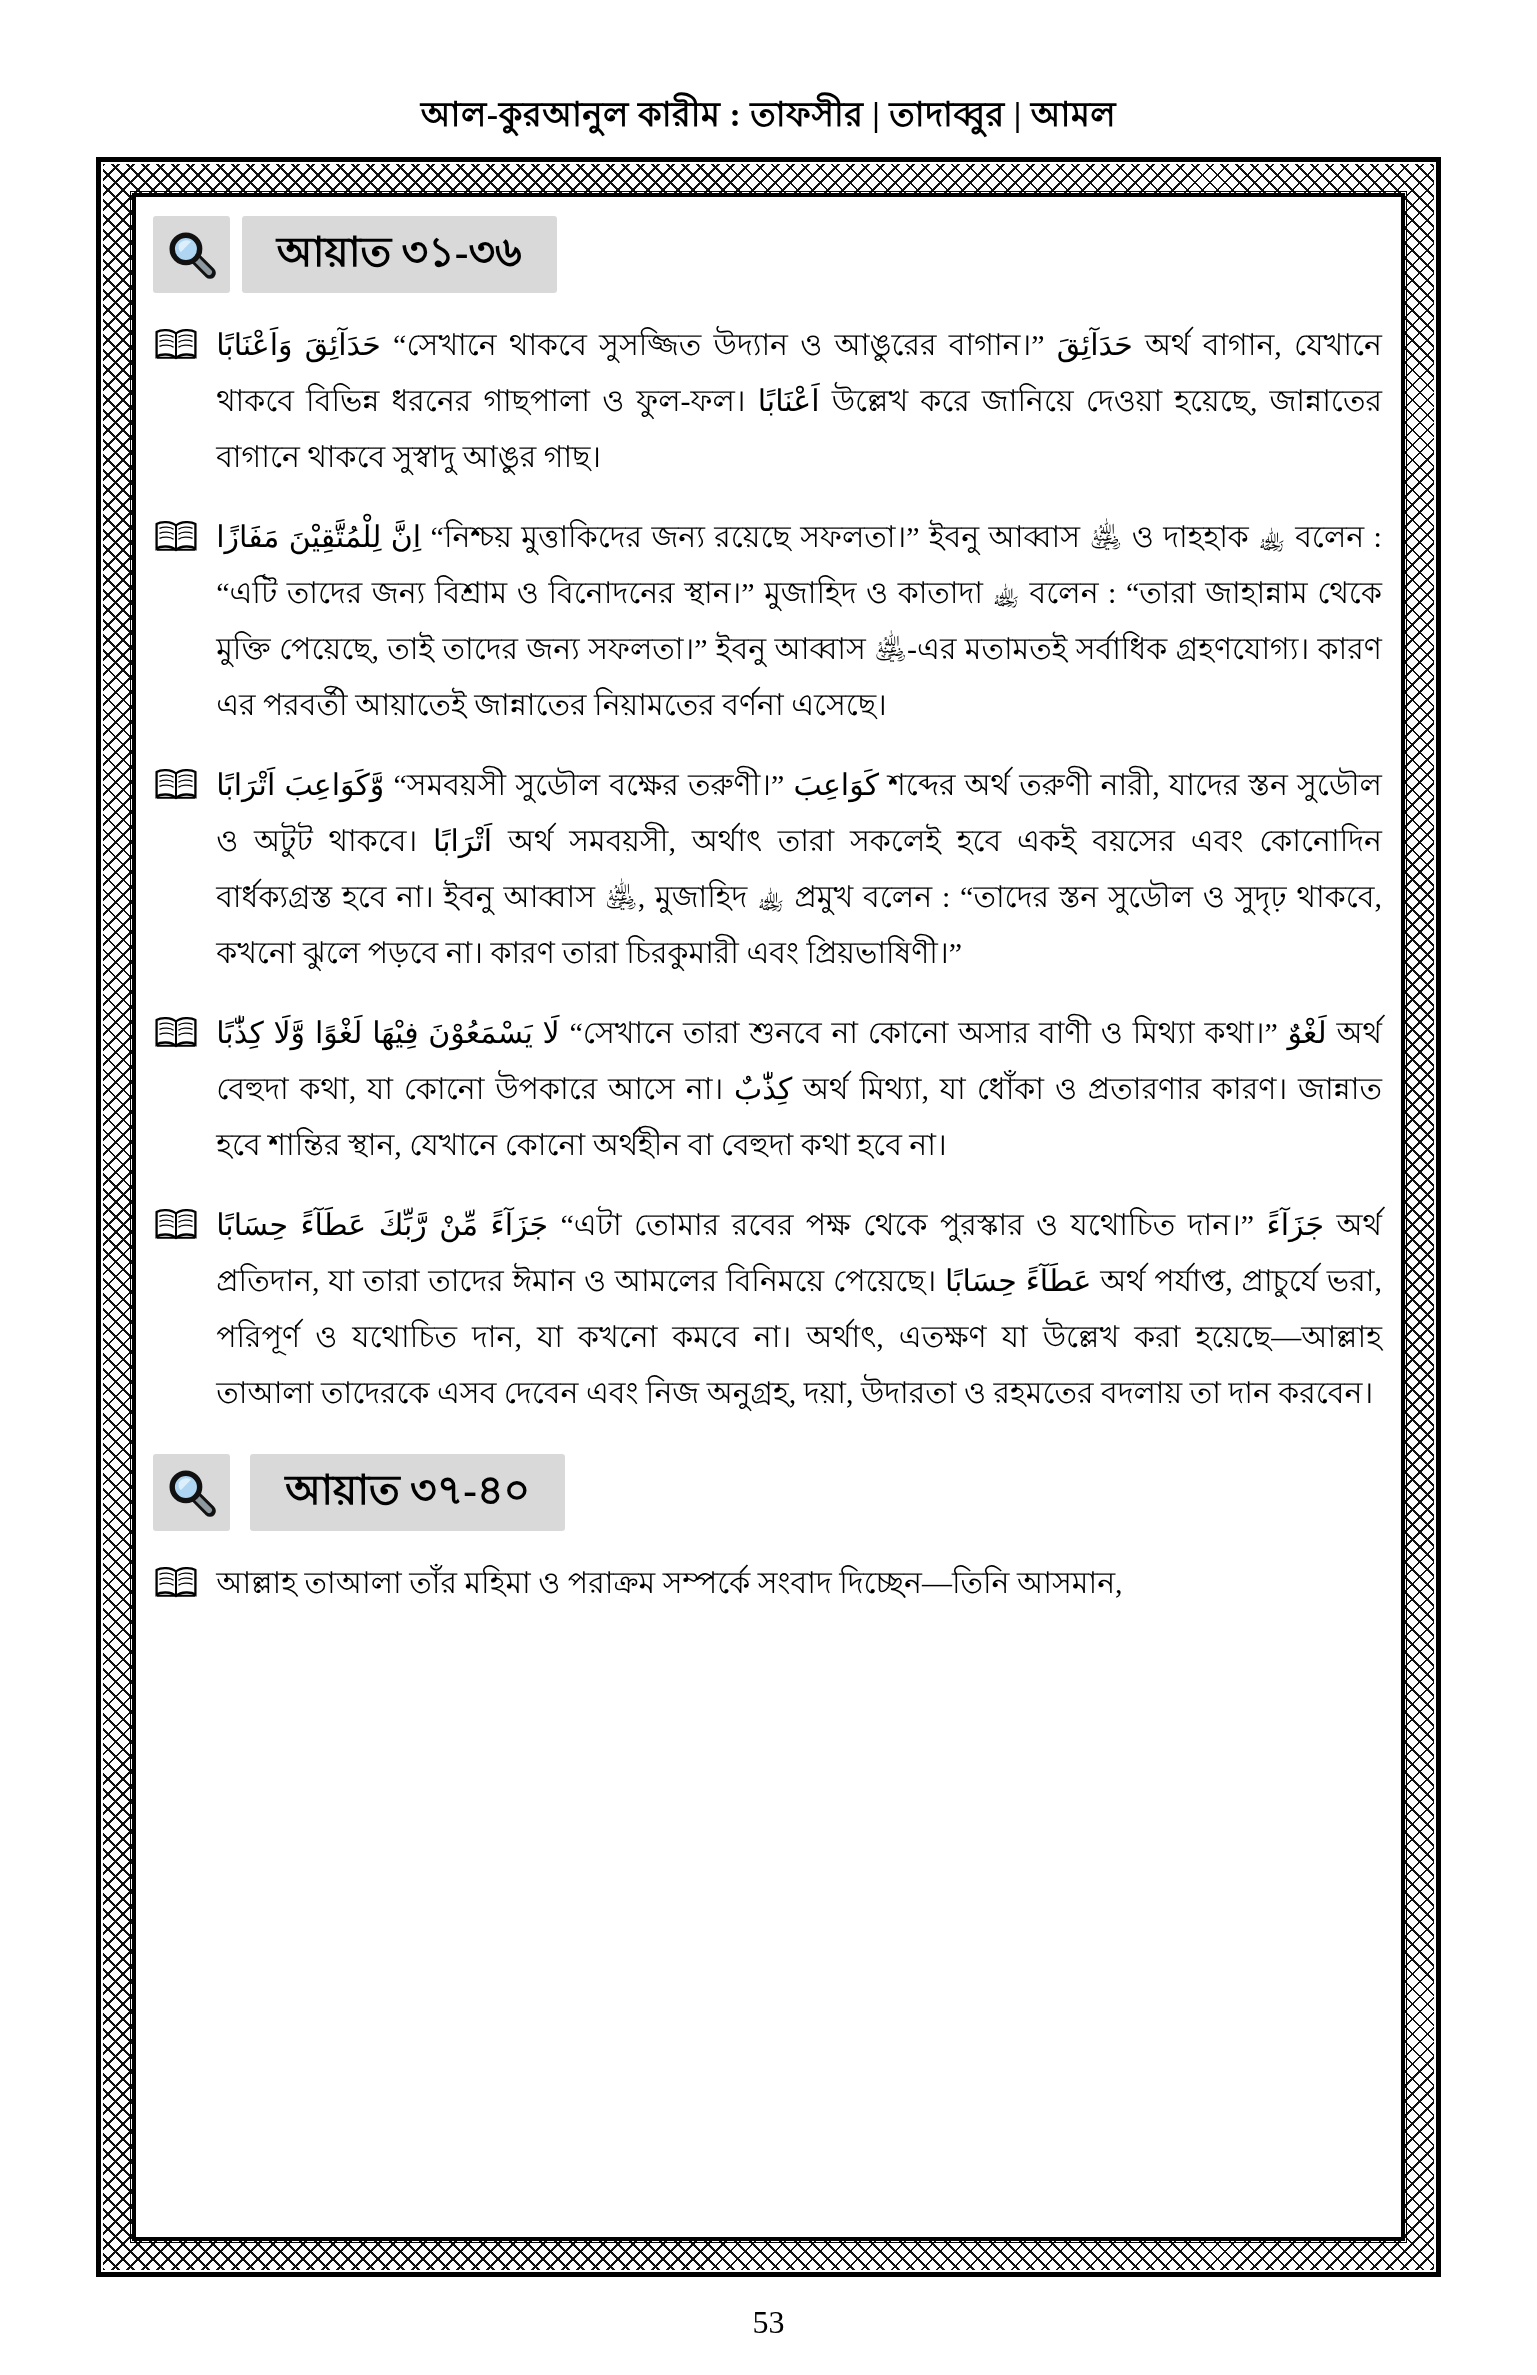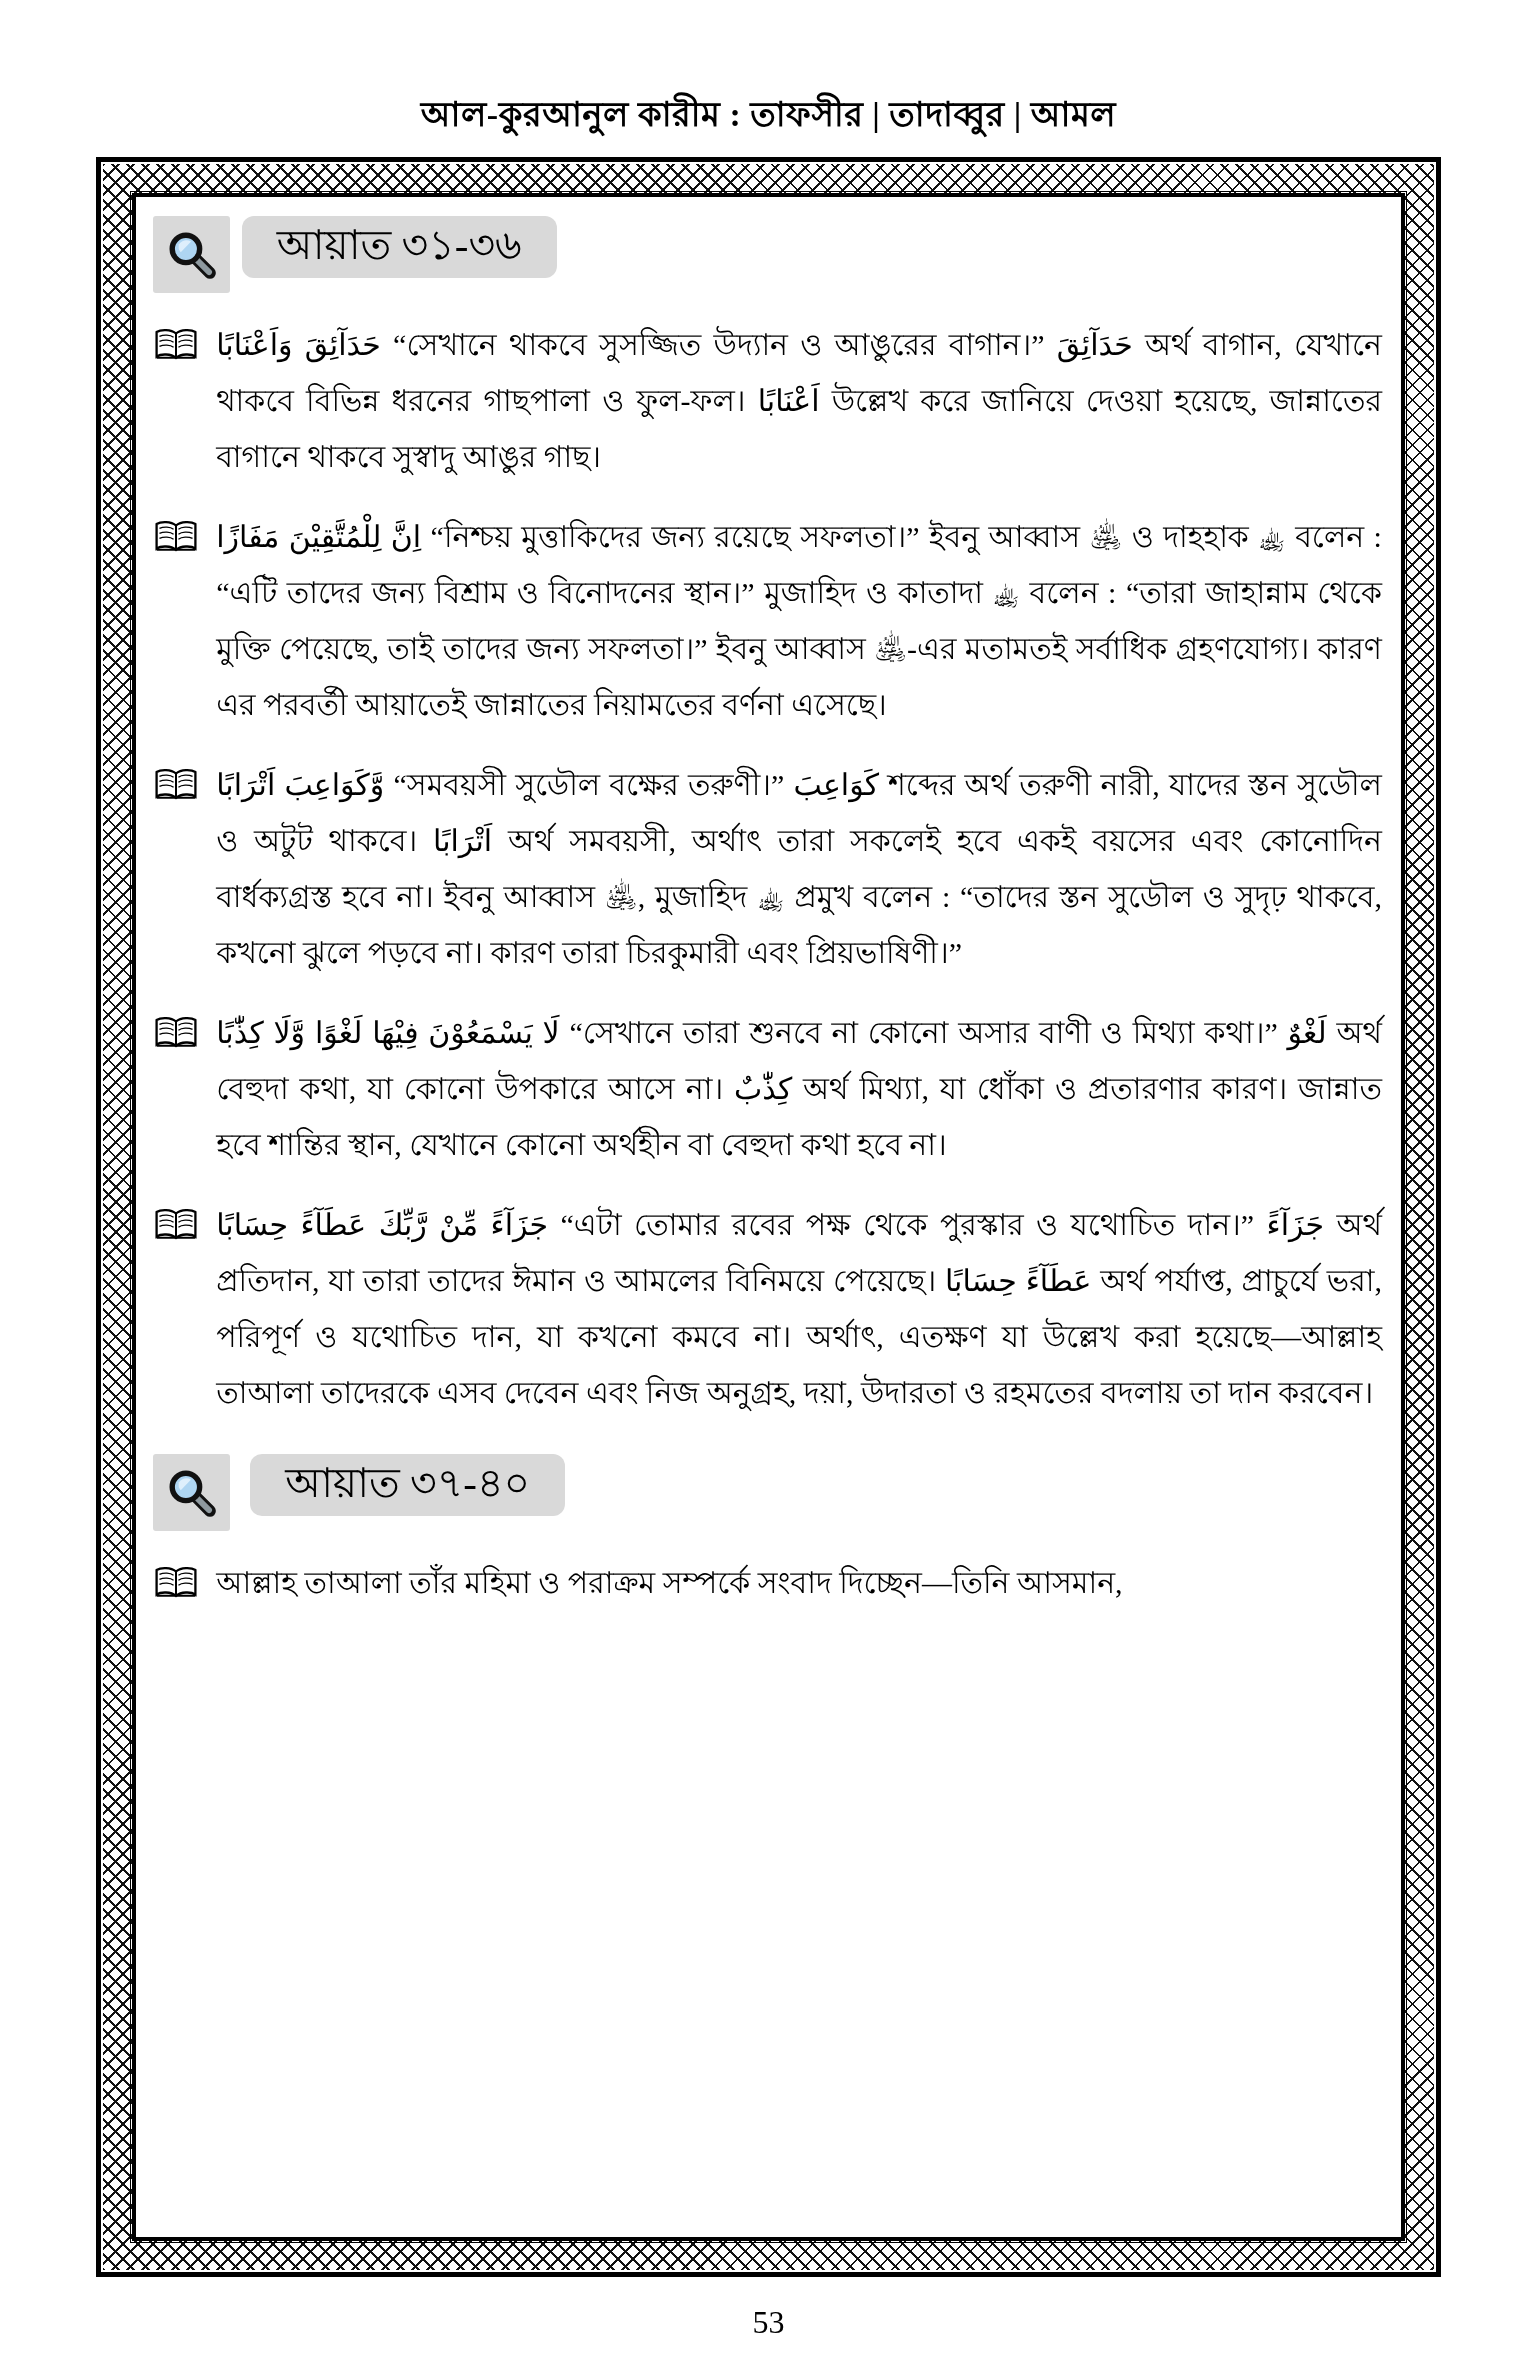--- a/index.html
+++ b/index.html
@@ -28,22 +28,22 @@
     position:relative;width:100%;height:100%;box-sizing:border-box;
     background:#fff;border:4.8px solid #000;outline:1px solid #000;outline-offset:1.9px;
     padding:13.4px 15.4px 0 15.4px;overflow:hidden;
   }
   .sect-head{display:flex;align-items:stretch;gap:11.5px;margin:5.8px 0 9.6px 1.9px;}
   .icon-chip{
     width:77px;height:77px;background:#d9d9d9;border-radius:2.9px;
     display:flex;align-items:center;justify-content:center;flex:0 0 auto;
   }
   .label-chip{
-    height:62px;background:#d9d9d9;border-radius:12px;display:flex;align-items:center;
-    padding:0 35px;font-size:41px;font-weight:normal;white-space:nowrap;
+    height:77px;background:#d9d9d9;border-radius:3px;display:flex;align-items:center;
+    padding:0 35px;font-size:41px;font-weight:bold;white-space:nowrap;
   }
   p.body-text{
     margin:0;font-size:30px;line-height:56px;text-align:justify;text-justify:inter-word;
   }
   .intro{margin:19px 3.8px 0 3.8px;}
   .bullet{position:relative;padding-left:63px;margin:24px 3.8px 0 1.9px;}
   .bullet .bicon{position:absolute;left:0;top:8.6px;width:46px;height:38px;}
   .bullet svg, .icon-chip svg{display:block;}
   .sect-head.second{margin-top:33px;gap:20px;}
   .page-number{

